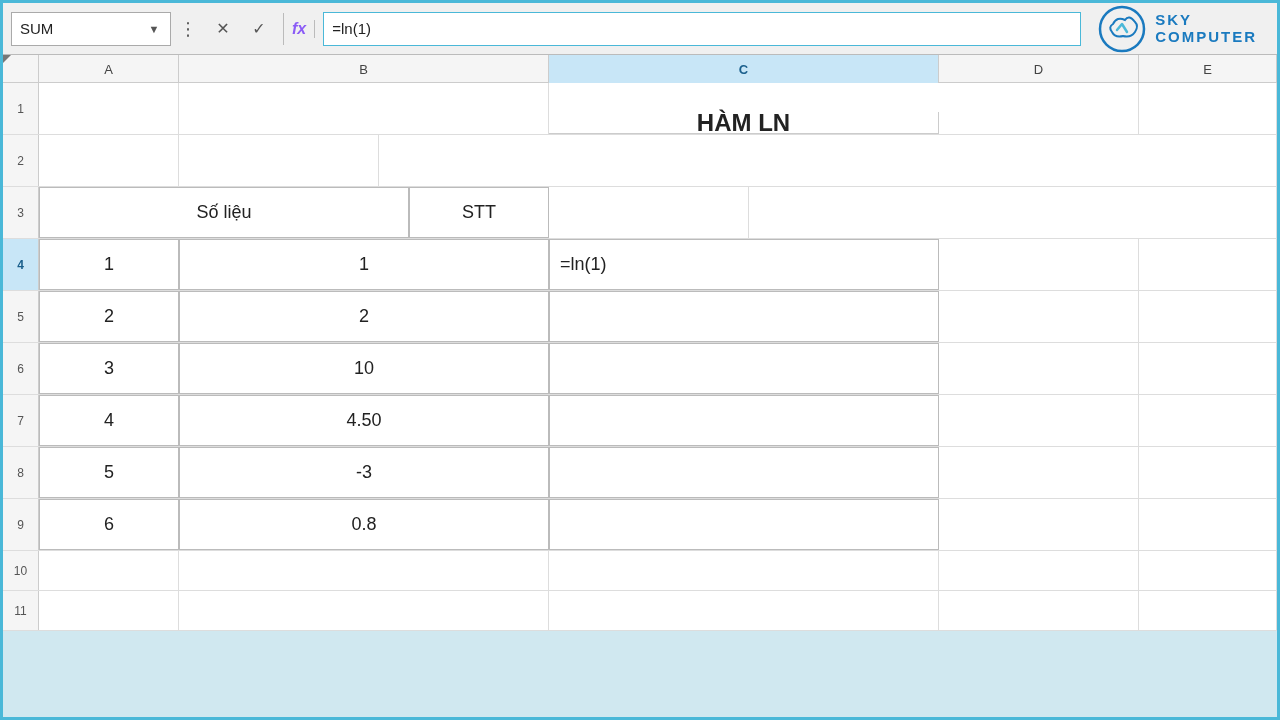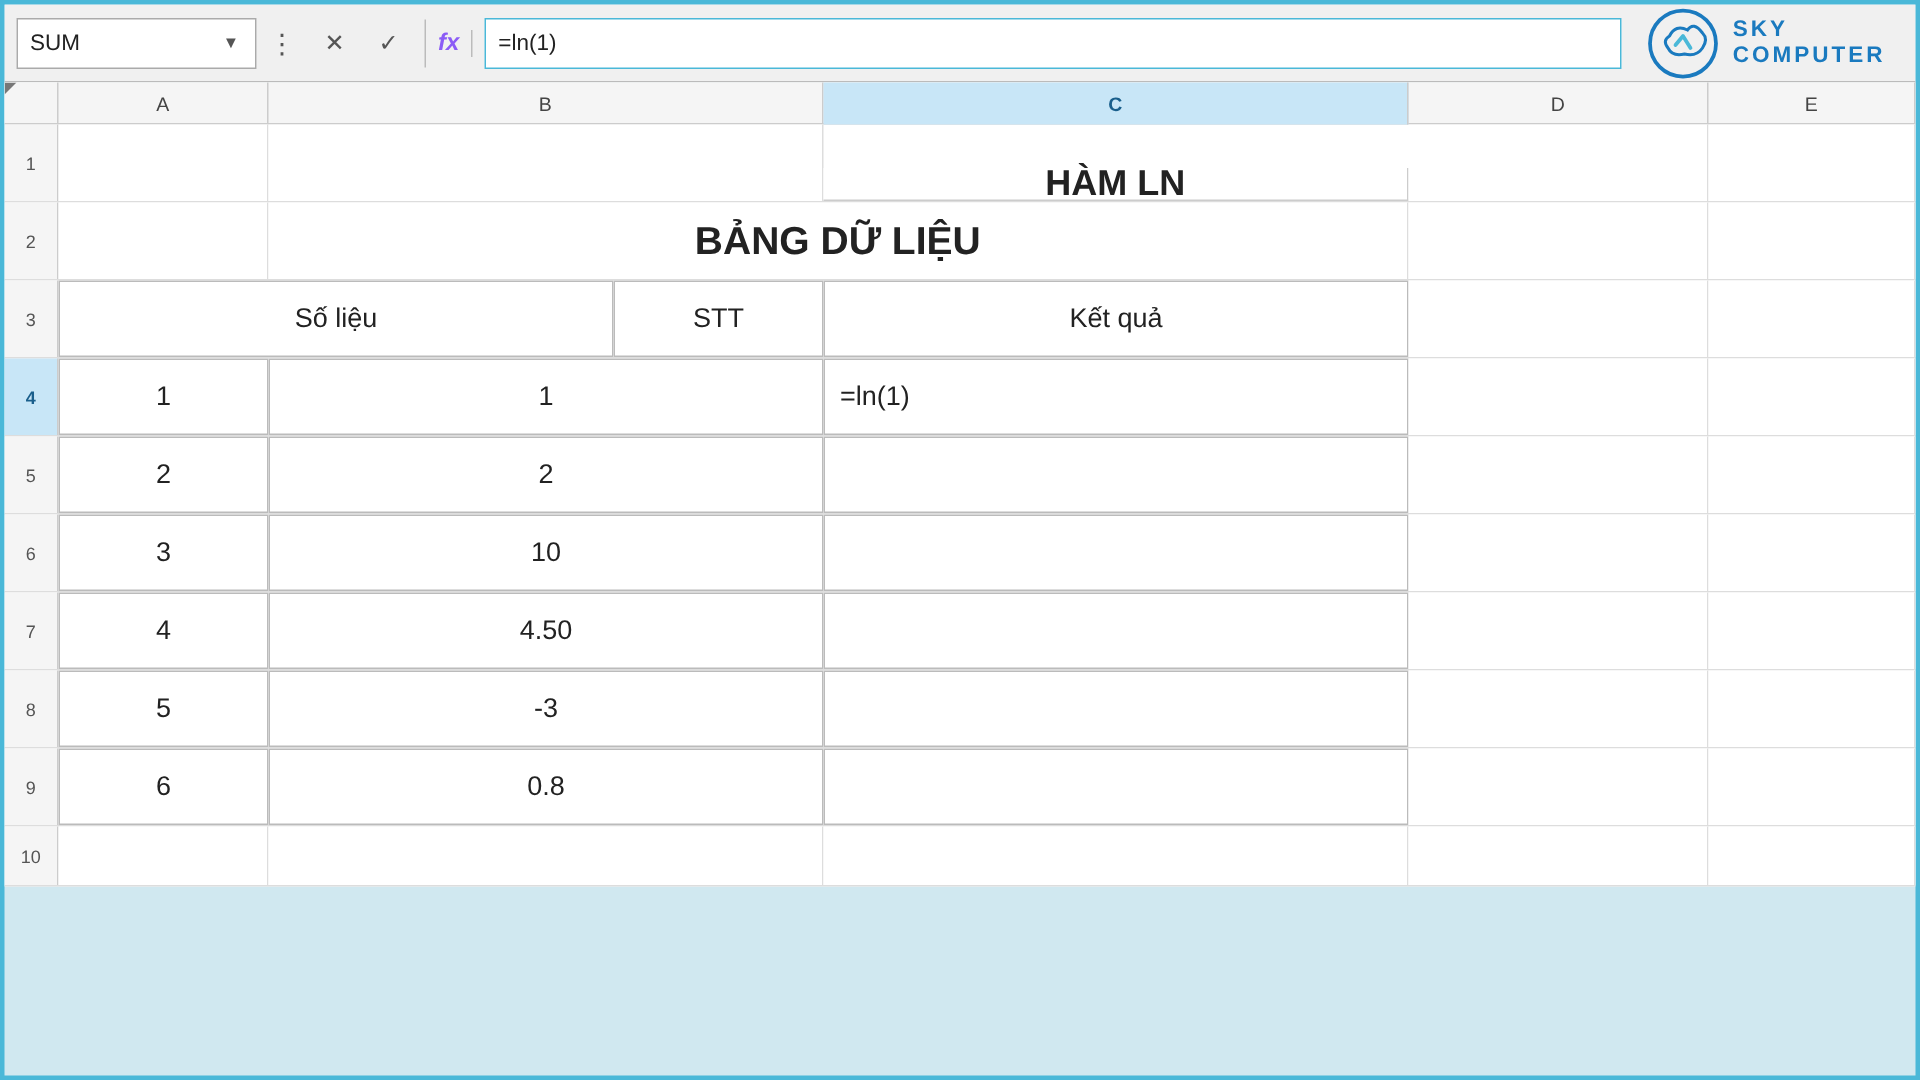--- a/index.html
+++ b/index.html
@@ -292,30 +292,28 @@
     <div class="cell col-a"></div>
     <div class="cell col-b"></div>
     <div class="cell col-c header-cell" style="font-size:24px; font-weight:bold;margin-top:29px;">HÀM LN</div>
     <div class="cell col-d"></div>
     <div class="cell col-e"></div>
   </div>
 
   <div class="spreadsheet-row title-row">
     <div class="row-num">2</div>
     <div class="cell col-a"></div>
-    <div class="cell" style="width:760px;min-width:760px;font-size:26px;font-weight:bold;justify-content:center;border-right:1px solid #ddd;">BẢNG DỮ LIỆU</div>
     <div class="cell col-d"></div>
     <div class="cell col-e"></div>
   </div>
 
   <div class="spreadsheet-row">
     <div class="row-num">3</div>
     <div class="cell col-b table-header" style="font-size:18px;">Số liệu</div>
     <div class="cell col-a table-header" style="font-size:18px;">STT</div>
-    <div class="cell col-c table-header" style="font-size:18px;">Kết quả</div>
     <div class="cell col-d"></div>
     <div class="cell col-e"></div>
   </div>
 
   <div class="spreadsheet-row">
     <div class="row-num selected">4</div>
     <div class="cell col-a data-cell">1</div>
     <div class="cell col-b data-cell">1</div>
     <div class="cell col-c data-cell active" style="font-size:18px;justify-content:flex-start;padding-left:10px;">=ln(1)</div>
     <div class="cell col-d"></div>
@@ -369,13 +367,21 @@
 
   <div class="spreadsheet-row short">
     <div class="row-num">10</div>
     <div class="cell col-a"></div>
     <div class="cell col-b"></div>
     <div class="cell col-c"></div>
     <div class="cell col-d"></div>
     <div class="cell col-e"></div>
   </div>
 
+  <div class="spreadsheet-row short">
+    <div class="row-num">11</div>
+    <div class="cell col-a"></div>
+    <div class="cell col-b"></div>
+    <div class="cell col-c"></div>
+    <div class="cell col-d"></div>
+    <div class="cell col-e"></div>
+  </div>
 </div>
 
 </body></html>

